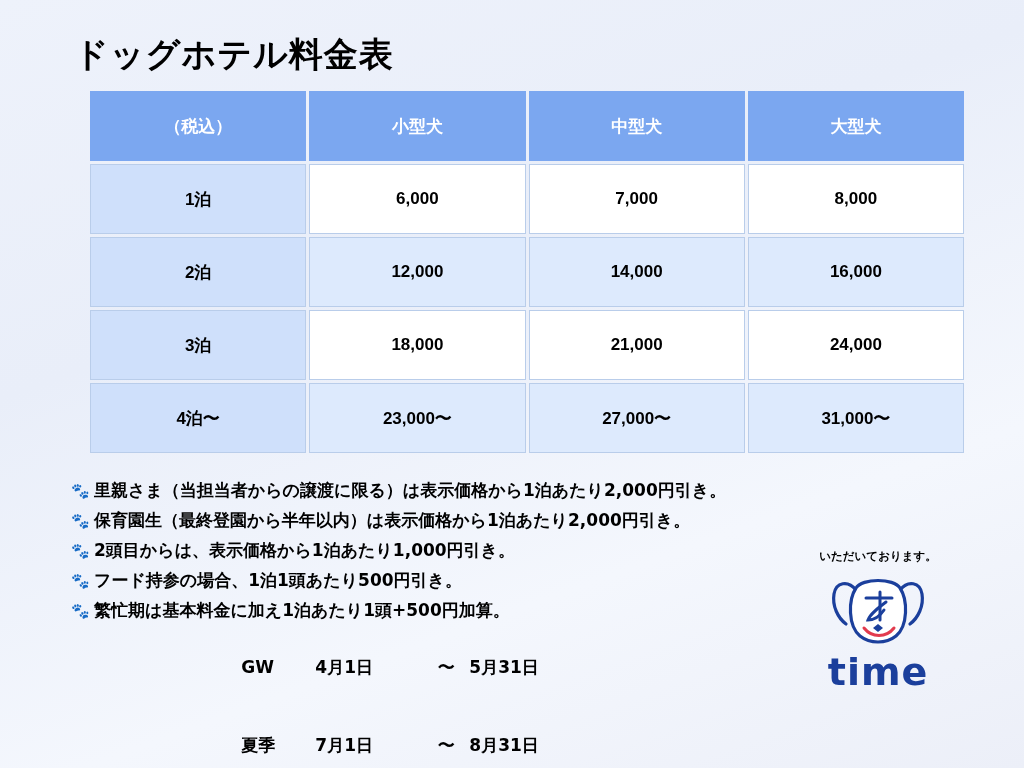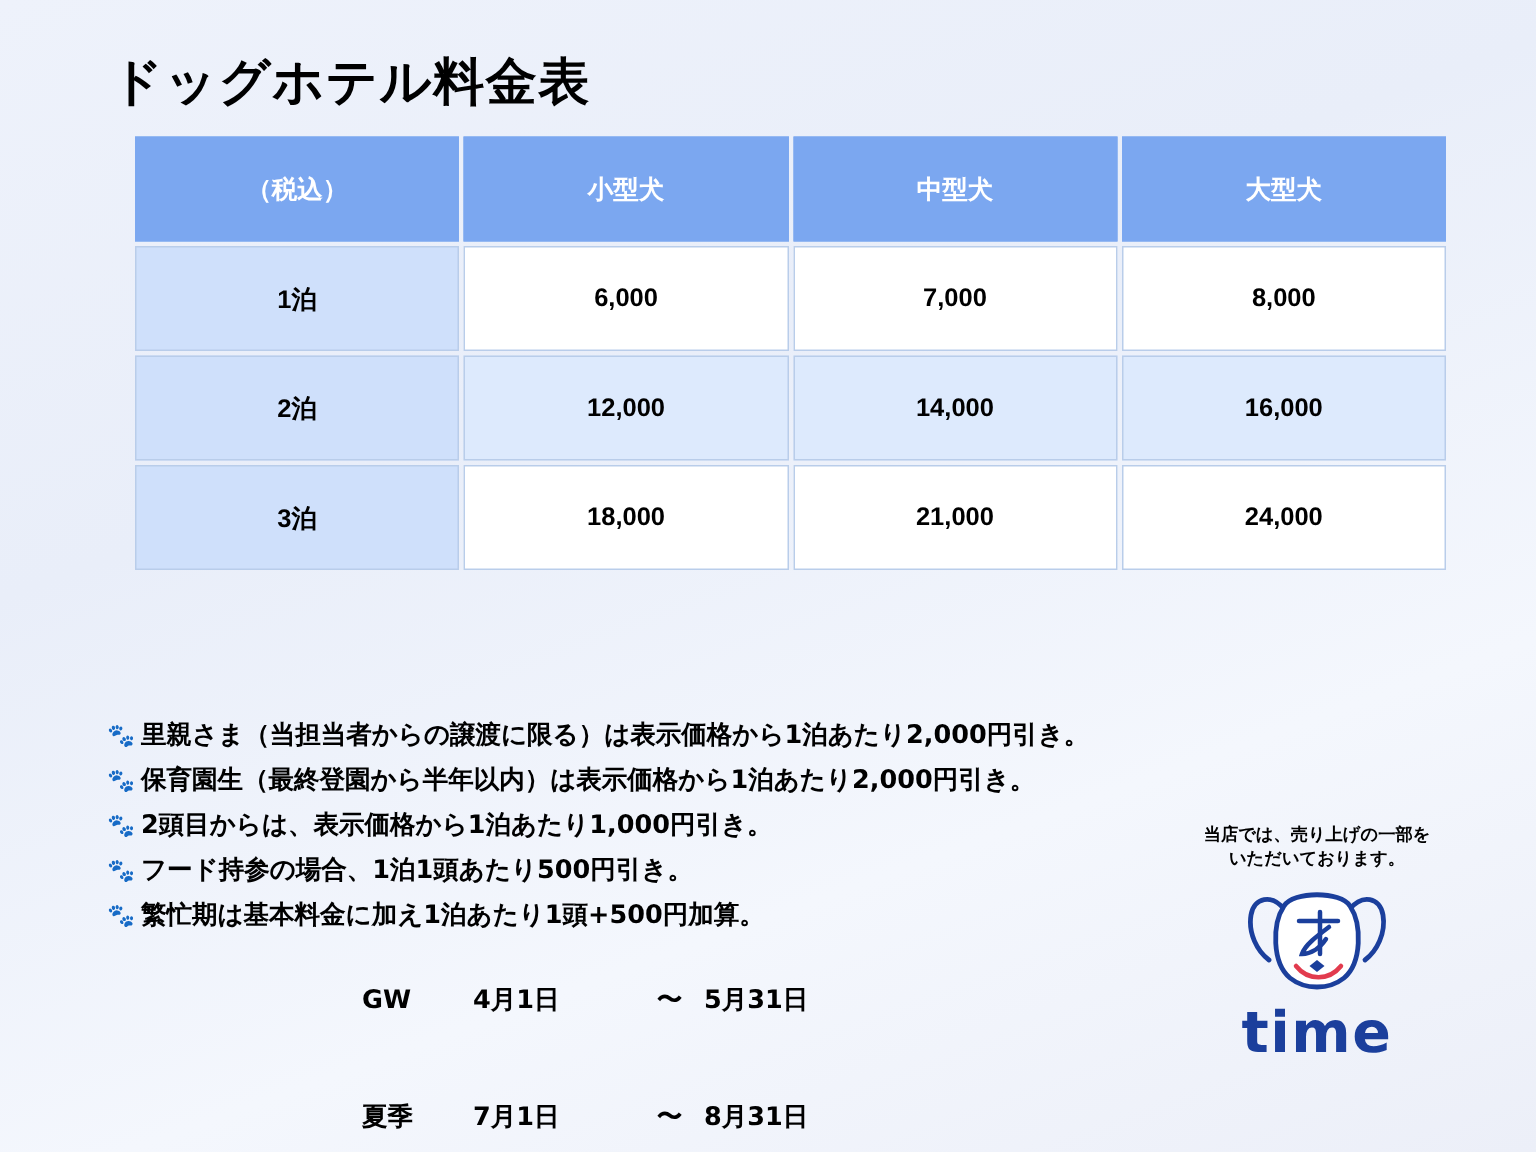--- a/index.html
+++ b/index.html
@@ -175,20 +175,26 @@
         <td class="cell-blue">12,000</td>
         <td class="cell-blue">14,000</td>
         <td class="cell-blue">16,000</td>
       </tr>
       <tr>
         <td class="rowhead">3泊</td>
         <td class="cell-white">18,000</td>
         <td class="cell-white">21,000</td>
         <td class="cell-white">24,000</td>
       </tr>
+      <tr>
+        <td class="rowhead">4泊〜</td>
+        <td class="cell-blue">23,000〜</td>
+        <td class="cell-blue">27,000〜</td>
+        <td class="cell-blue">31,000〜</td>
+      </tr>
     </tbody>
   </table>
 
   <div class="notes">
 
     <div class="note-row">
       <span class="paw">🐾</span>
       <span class="note-text">里親さま（当担当者からの譲渡に限る）は表示価格から1泊あたり2,000円引き。</span>
     </div>
 
@@ -219,21 +225,20 @@
       <div class="season-row">
         <span class="season-name">夏季</span><span class="season-from">7月1日</span><span class="season-tilde">〜</span><span class="season-to">8月31日</span>
       </div>
 
     </div>
 
   </div>
 
   <div class="logo-area">
     <div class="logo-note">
-      <div>当店では、売り上げの一部を</div>
       <div>いただいております。</div>
     </div>
     <div class="logo-mark">
       <svg viewBox="0 0 120 78" width="120" height="78" aria-hidden="true">
 
         <path d="M38 16 C30 6 18 8 16 20 C14 32 20 44 28 50" fill="none" stroke="#1b3f9c" stroke-width="3.2" stroke-linecap="round"></path>
         <path d="M82 16 C90 6 102 8 104 20 C106 32 100 44 92 50" fill="none" stroke="#1b3f9c" stroke-width="3.2" stroke-linecap="round"></path>
         <path d="M38 14 C44 4 76 4 82 14 C90 26 90 52 78 62 C68 70 52 70 42 62 C30 52 30 26 38 14 Z" fill="#ffffff" stroke="#1b3f9c" stroke-width="3.2"></path>
 
         <path d="M48 24 L74 24" stroke="#1b3f9c" stroke-width="3" stroke-linecap="round"></path>

